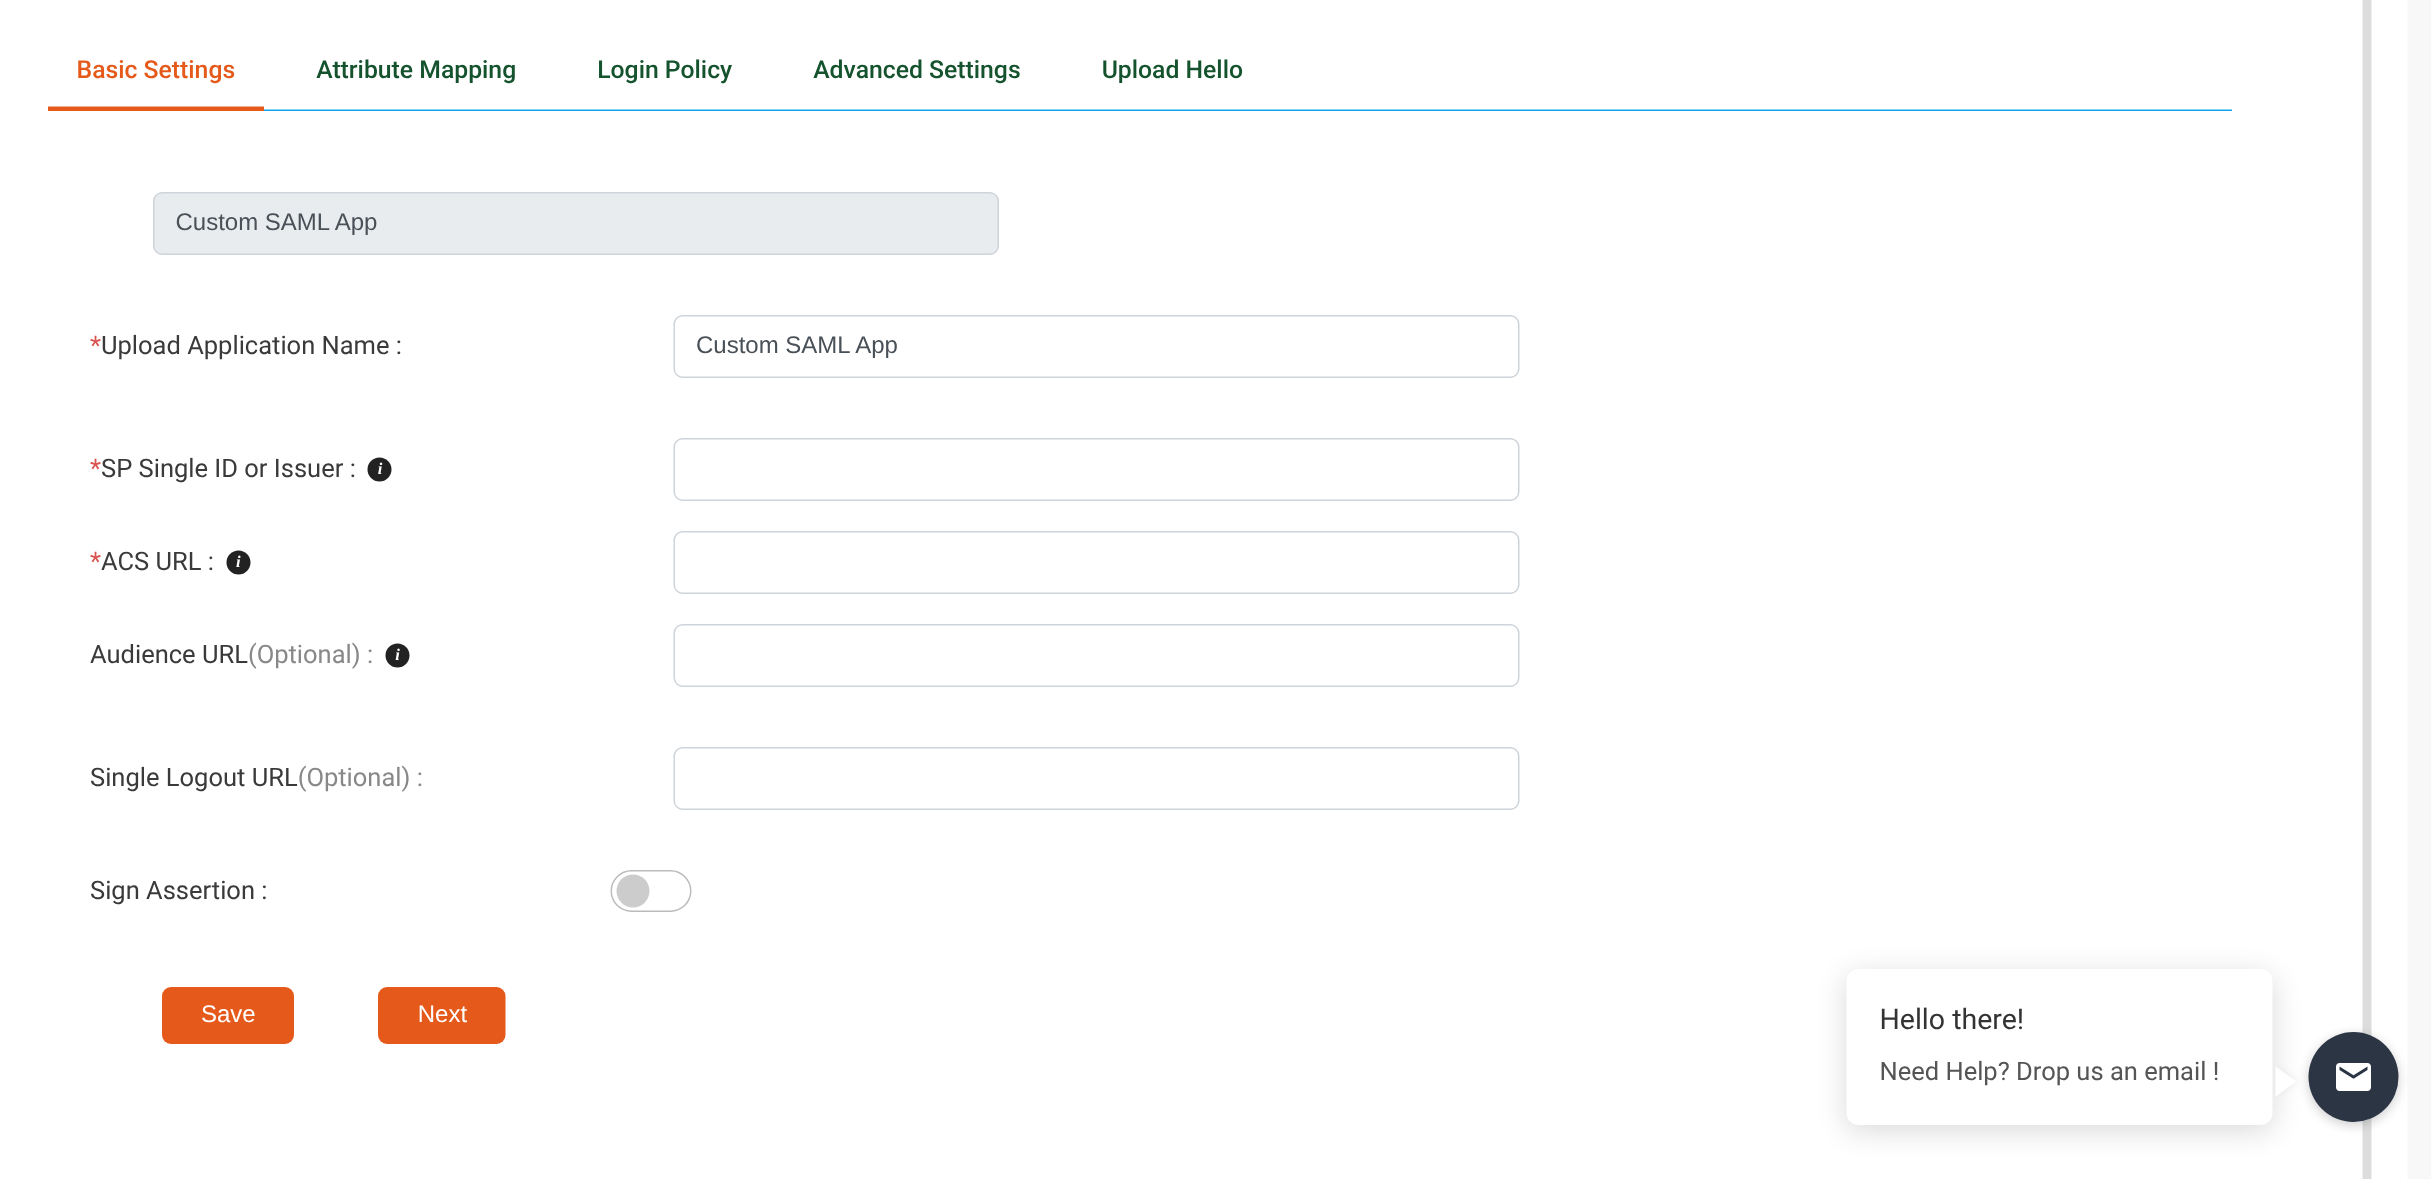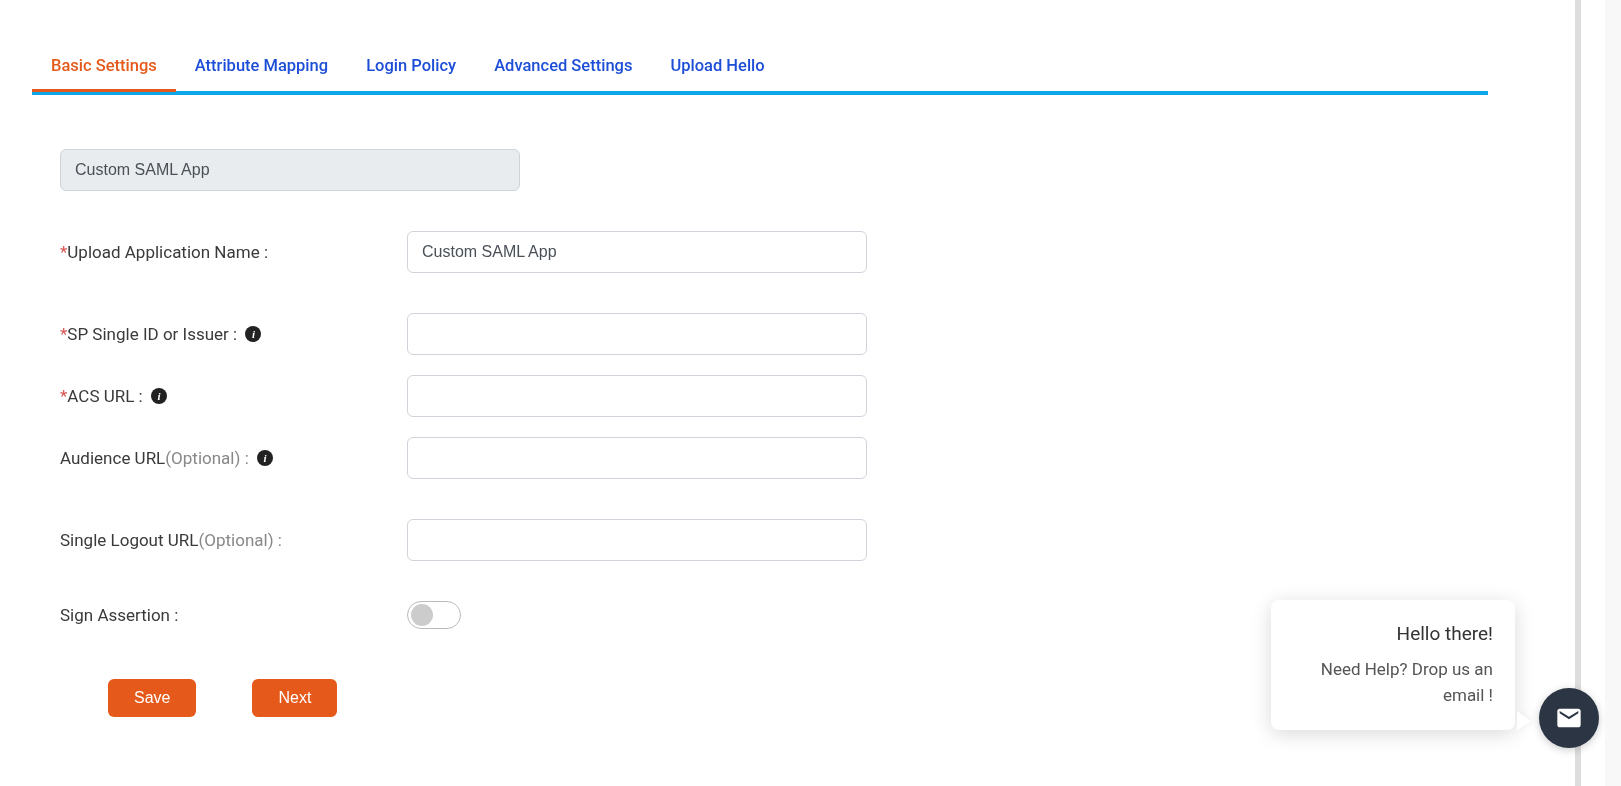--- a/index.html
+++ b/index.html
@@ -31,28 +31,28 @@
       width: 6px;
       height: 100%;
       background: #ddd;
     }
     .content-wrap {
       padding: 0 32px;
       width: 1520px;
     }
     .tabs {
       display: flex;
-      border-bottom: 4px solid #0ea5e9;
-      padding-top: 56px;
-      gap: 0;
+      border-bottom: 1px solid #0ea5e9;
+      padding-top: 38px;
+      gap: 16px;
     }
     .tab {
       padding: 0 19px 14px 19px;
       font-size: 16.5px;
-      color: #1d4ed8;
+      color: #14532d;
       cursor: pointer;
       border-bottom: 3px solid transparent;
       margin-bottom: -1px;
       font-weight: 500;
     }
     .tab.active {
       color: #e55a1b;
       border-bottom-color: #e55a1b;
     }
     .form-area {
@@ -90,28 +90,29 @@
       color: #fff;
       font-size: 11px;
       align-items: center;
       justify-content: center;
       margin-left: 4px;
       font-weight: bold;
       font-style: italic;
       font-family: Georgia, serif;
     }
     .form-input {
-      width: 460px;
+      width: 564px;
       height: 42px;
       border: 1px solid #ced4da;
       border-radius: 6px;
       padding: 0 14px;
       font-size: 16px;
       color: #495057;
       background: #fff;
+      margin-left: 42px;
     }
     .form-input.readonly {
       background: #e9ecef;
       color: #495057;
     }
     .toggle {
       position: relative;
       width: 54px;
       height: 28px;
       border-radius: 14px;
@@ -153,27 +154,26 @@
       border-radius: 6px;
       font-size: 16px;
       padding: 10px 26px;
       cursor: pointer;
       font-weight: 400;
       margin-left: 48px;
     }
     .chat-bubble {
       position: absolute;
       right: 106px;
-      bottom: 56px;
-      width: 244px;
+      bottom: 36px;
+      width: 284px;
       background: #fff;
       border-radius: 8px;
       box-shadow: 0 4px 20px rgba(0,0,0,0.15);
       padding: 22px 22px;
-      text-align: right;
     }
     .chat-bubble .greeting {
       font-size: 19px;
       color: #333;
       margin-bottom: 12px;
     }
     .chat-bubble .msg {
       font-size: 17px;
       color: #555;
       line-height: 1.5;

